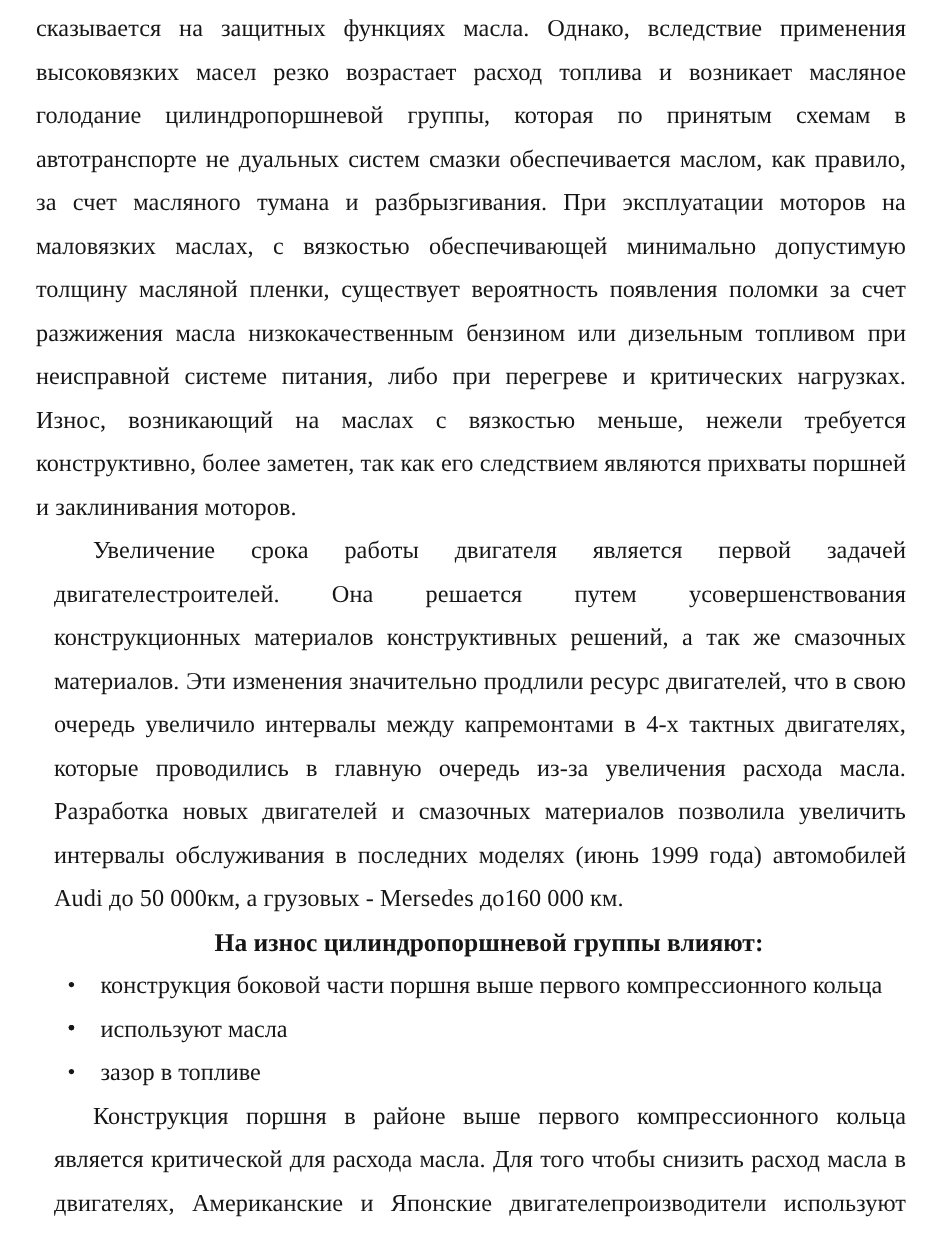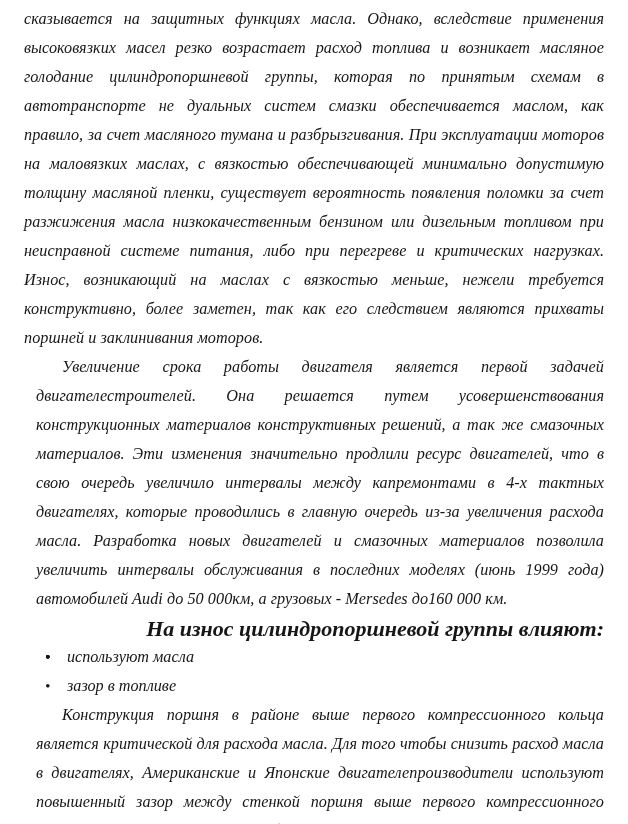--- a/index.html
+++ b/index.html
@@ -17,21 +17,20 @@
   }
 
   .page {
     position: absolute;
     left: 0;
     top: 0;
     width: 628px;
     height: 824px;
     padding: 0;
     box-sizing: border-box;
-    font-style: italic;
   }
 
   .doc-body {
     position: absolute;
     left: 24px;
     top: 5px;
     width: 580px;
   }
 
   p.para {
@@ -55,24 +54,24 @@
     margin-bottom: 16px;
   }
 
   .gap-after-lg {
     margin-bottom: 17px;
   }
 
   .section-heading {
     margin: 0 0 0 0;
     padding-left: 24px;
-    font-size: 22px;
+    font-size: 17px;
     line-height: 29px;
     font-weight: bold;
-    text-align: right;
+    text-align: center;
   }
 
   ul.bullets {
     margin: 0;
     padding: 0;
     list-style: none;
   }
 
   ul.bullets li {
     position: relative;
@@ -154,20 +153,21 @@
 
     <p class="para gap-after">сказывается на защитных функциях масла. Однако, вследствие применения высоковязких масел резко возрастает расход топлива и возникает масляное голодание цилиндропоршневой группы, которая по принятым схемам в автотранспорте не дуальных систем смазки обеспечивается маслом, как правило, за счет масляного тумана и разбрызгивания. При эксплуатации моторов на маловязких маслах, с вязкостью обеспечивающей минимально допустимую толщину масляной пленки, существует вероятность появления поломки за счет разжижения масла низкокачественным бензином или дизельным топливом при неисправной системе питания, либо при перегреве и критических нагрузках. Износ, возникающий на маслах с вязкостью меньше, нежели требуется конструктивно, более заметен, так как его следствием являются прихваты поршней и заклинивания моторов.</p>
 
     <p class="para indent gap-after">Увеличение срока работы двигателя является первой задачей двигателестроителей. Она решается путем усовершенствования конструкционных материалов конструктивных решений, а так же смазочных материалов. Эти изменения значительно продлили ресурс двигателей, что в свою очередь увеличило интервалы между капремонтами в 4-х тактных двигателях, которые проводились в главную очередь из-за увеличения расхода масла. Разработка новых двигателей и смазочных материалов позволила увеличить интервалы обслуживания в последних моделях (июнь 1999 года) автомобилей Audi до 50 000км, а грузовых - Mersedes до160 000 км.</p>
 
     <p class="section-heading gap-after">На износ цилиндропоршневой группы влияют:</p>
 
     <ul class="bullets gap-after-lg">
       <li>
         <span class="bullet-dot">•</span>
+        <span>конструкция боковой части поршня выше первого компрессионного кольца</span>
       </li>
       <li>
         <span class="bullet-dot">•</span>
       </li>
       <li>
         <span class="bullet-dot">•</span>
       </li>
       <li>
         <span class="bullet-dot">•</span>
         <span>используют масла</span>

